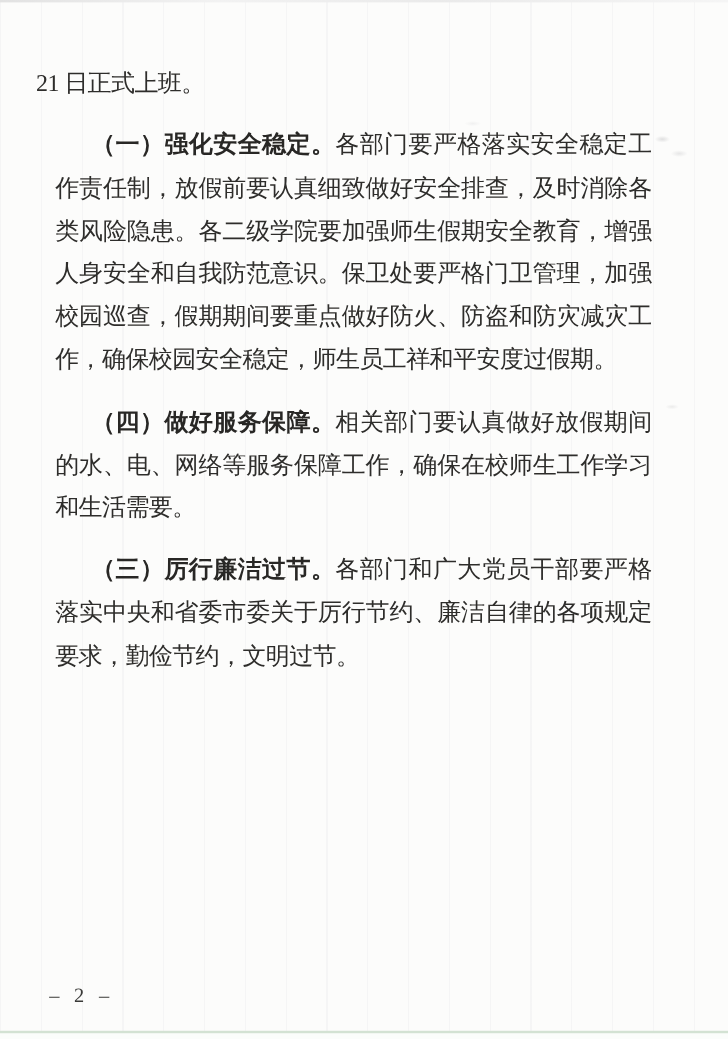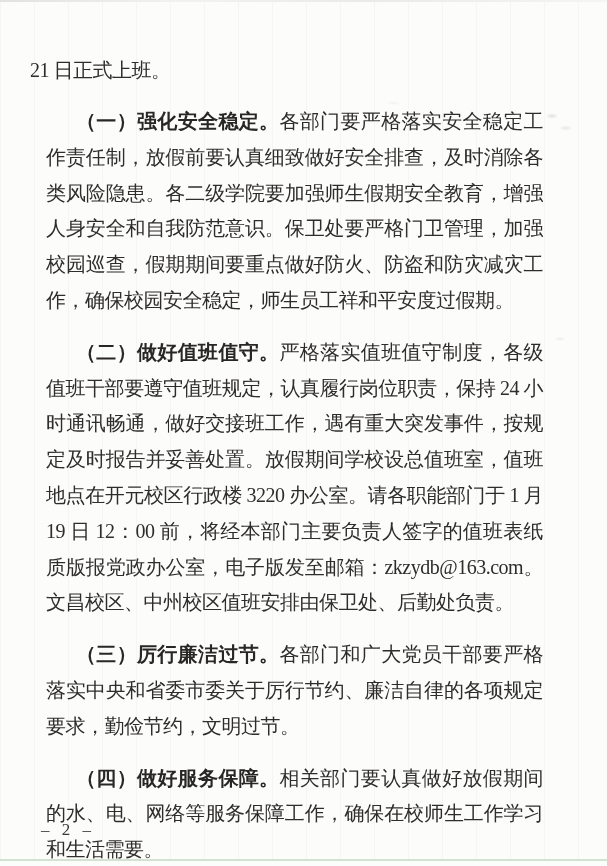--- a/index.html
+++ b/index.html
@@ -111,25 +111,24 @@
 
 <div class="paper">
   <div class="top-edge"></div>
 
   <div class="content">
     <p class="cont">21 日正式上班。</p>
 
 
     <p class="para"><span class="lead">（一）强化安全稳定。</span><span>各部门要严格落实安全稳定工作责任制，放假前要认真细致做好安全排查，及时消除各类风险隐患。各二级学院要加强师生假期安全教育，增强人身安全和自我防范意识。保卫处要严格门卫管理，加强校园巡查，假期期间要重点做好防火、防盗和防灾减灾工作，确保校园安全稳定，师生员工祥和平安度过假期。</span></p>
 
-    <p class="para"><span class="lead">（二）做好值班值守。</span><span>严格落实值班值守制度，各级值班干部要遵守值班规定，认真履行岗位职责，保持 24 小时通讯畅通，做好交接班工作，遇有重大突发事件，按规定及时报告并妥善处置。放假期间学校设总值班室，值班地点在开元校区行政楼 3220 办公室。请各职能部门于 1 月 19 日 12：00 前，将经本部门主要负责人签字的值班表纸质版报党政办公室，电子版发至邮箱：zkzydb@163.com。文昌校区、中州校区值班安排由保卫处、后勤处负责。</span></p>
+
+    <p class="para"><span class="lead">（四）做好服务保障。</span><span>相关部门要认真做好放假期间的水、电、网络等服务保障工作，确保在校师生工作学习和生活需要。</span></p>
 
     <p class="para"><span class="lead">（三）厉行廉洁过节。</span><span>各部门和广大党员干部要严格落实中央和省委市委关于厉行节约、廉洁自律的各项规定要求，勤俭节约，文明过节。</span></p>
-
-    <p class="para"><span class="lead">（四）做好服务保障。</span><span>相关部门要认真做好放假期间的水、电、网络等服务保障工作，确保在校师生工作学习和生活需要。</span></p>
   </div>
 
   <div class="artifact a1"></div>
   <div class="artifact a2"></div>
   <div class="artifact a3"></div>
 
   <div class="page-number">– 2 –</div>
 
   <div class="bottom-strip"></div>
   <div class="bottom-edge"></div>

